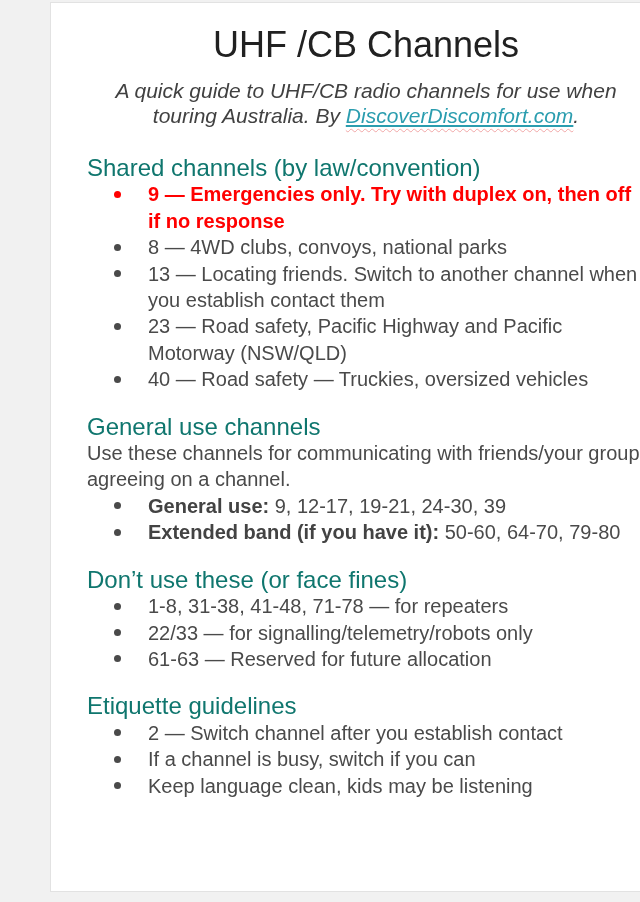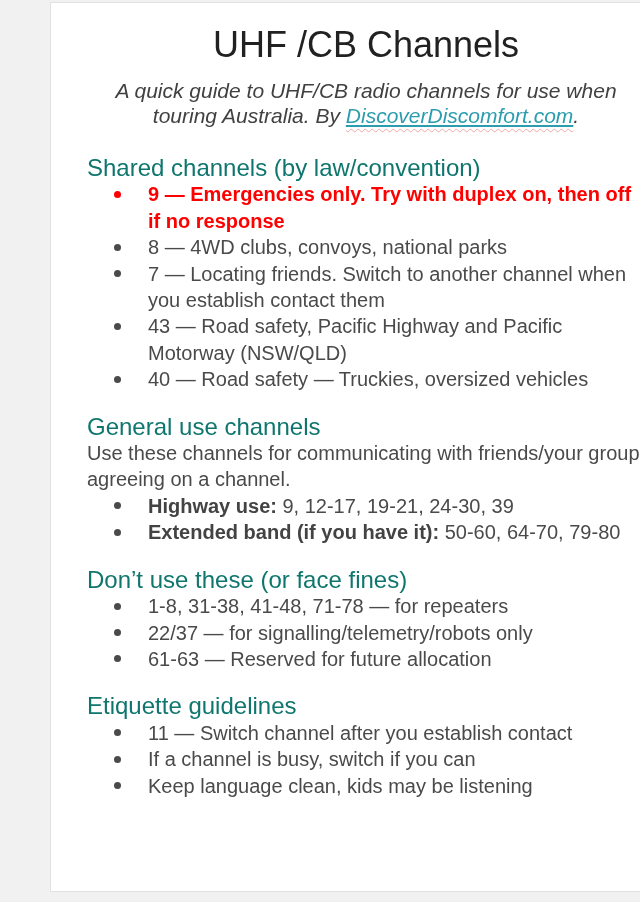--- a/index.html
+++ b/index.html
@@ -107,36 +107,36 @@
   <h1 class="title">UHF /CB Channels</h1>
   <p class="subtitle">
     <span>A quick guide to UHF/CB radio channels for use when</span><br>
     <span>touring Australia. By </span><a class="doc-link"><span class="squiggle">DiscoverDiscomfort.com</span></a><span>.</span>
   </p>
   <div class="content" id="sections">
       <h2 class="section-heading first">Shared channels (by law/convention)</h2>
       <ul class="bullets">
         <li class="em-red"><span>9 — Emergencies only. Try with duplex on, then off if no response</span></li>
         <li><span>8 — 4WD clubs, convoys, national parks</span></li>
-        <li><span>7 — Locating friends. Switch to another channel when you establish contact them</span></li>
-        <li><span>43 — Road safety, Pacific Highway and Pacific Motorway (NSW/QLD)</span></li>
+        <li><span>13 — Locating friends. Switch to another channel when you establish contact them</span></li>
+        <li><span>23 — Road safety, Pacific Highway and Pacific Motorway (NSW/QLD)</span></li>
         <li><span>40 — Road safety — Truckies, oversized vehicles</span></li>
       </ul>
       <h2 class="section-heading">General use channels</h2>
       <p class="section-intro">Use these channels for communicating with friends/your group, agreeing on a channel.</p>
       <ul class="bullets">
-        <li><strong>Highway use:</strong><span> 9, 12-17, 19-21, 24-30, 39</span></li>
+        <li><strong>General use:</strong><span> 9, 12-17, 19-21, 24-30, 39</span></li>
         <li><strong>Extended band (if you have it):</strong><span> 50-60, 64-70, 79-80</span></li>
       </ul>
       <h2 class="section-heading">Don’t use these (or face fines)</h2>
       <ul class="bullets">
         <li><span>1-8, 31-38, 41-48, 71-78 — for repeaters</span></li>
-        <li><span>22/37 — for signalling/telemetry/robots only</span></li>
+        <li><span>22/33 — for signalling/telemetry/robots only</span></li>
         <li><span>61-63 — Reserved for future allocation</span></li>
       </ul>
       <h2 class="section-heading">Etiquette guidelines</h2>
       <ul class="bullets">
-        <li><span>11 — Switch channel after you establish contact</span></li>
+        <li><span>2 — Switch channel after you establish contact</span></li>
         <li><span>If a channel is busy, switch if you can</span></li>
         <li><span>Keep language clean, kids may be listening</span></li>
       </ul>
     </div>
 </div>
 
 </body></html>

